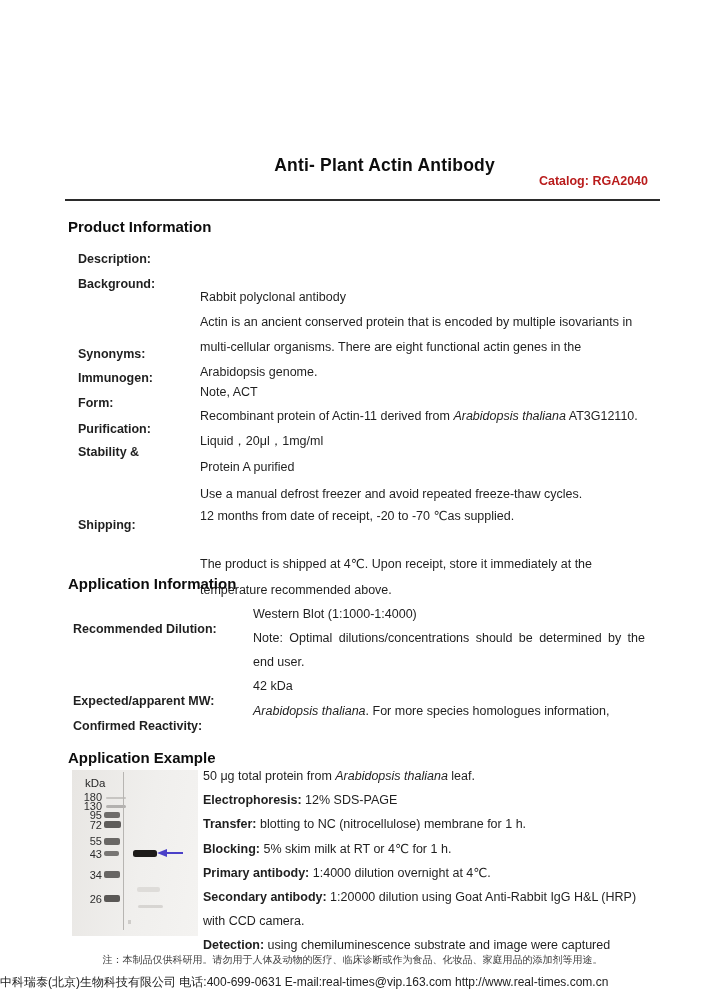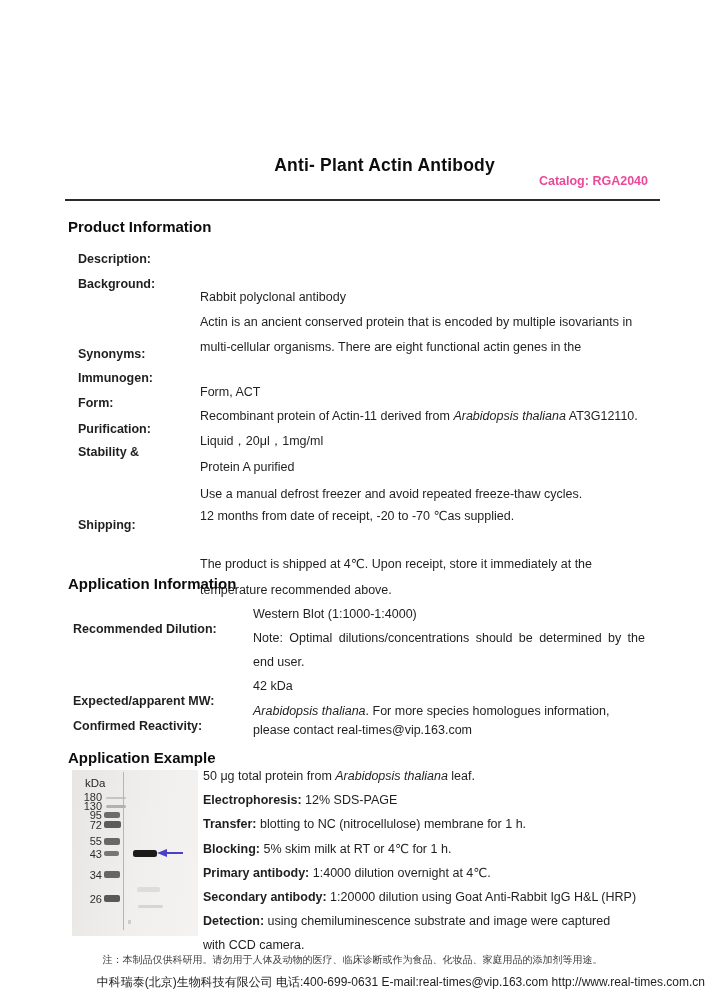--- a/index.html
+++ b/index.html
@@ -5,21 +5,21 @@
   html,body{margin:0;padding:0;}
   body{
     width:705px;height:1002px;background:#ffffff;position:relative;
     font-family:"Liberation Sans","DejaVu Sans",sans-serif;
     font-size:12.5px;color:#1f1f1f;overflow:hidden;
   }
   .b{font-weight:bold;}
   .title{position:absolute;top:143px;left:0;width:705px;text-align:center;
          font-size:17.5px;font-weight:bold;color:#0d0d0d;letter-spacing:.2px;padding-left:32px;}
   .catalog{position:absolute;top:174px;left:0;width:648px;text-align:right;
-           font-size:12.5px;font-weight:bold;color:#ec4899;}
+           font-size:12.5px;font-weight:bold;color:#b91c1c;}
   .rule{position:absolute;top:199px;left:65px;width:595px;height:2px;background:#2b2b2b;}
   .sect{position:absolute;left:68px;font-size:15px;font-weight:bold;color:#0d0d0d;}
   .row{position:absolute;left:0;width:705px;line-height:25px;}
   .plabel{position:absolute;left:78px;width:118px;font-weight:bold;}
   .pvalue{position:absolute;left:200px;width:466px;margin-top:38px;}
   .alabel{position:absolute;left:73px;width:178px;font-weight:bold;margin-top:15px;}
   .avalue{position:absolute;left:253px;width:394px;}
   .nw{white-space:nowrap;}
   .tight{line-height:21.5px;}
   .ship{line-height:26px;}
@@ -41,21 +41,21 @@
   .fband2{position:absolute;left:66px;top:135px;width:25px;height:3px;border-radius:1.5px;
           background:#d7d5d2;filter:blur(.5px);}
   .speck{position:absolute;left:56px;top:150px;width:3px;height:4px;background:#cfcdca;filter:blur(.4px);}
   .arrow{position:absolute;left:85px;top:78px;}
   
   .exwrap{position:absolute;left:203px;top:764px;width:475px;}
   .exline{line-height:24.2px;white-space:nowrap;}
   
   .f1{position:absolute;top:953px;left:0;width:705px;text-align:center;
       font-size:10px;color:#3c3c3c;font-family:Liberation Mono, monospace;}
-  .f2{position:absolute;top:974px;left:0;width:705px;text-align:right;
+  .f2{position:absolute;top:974px;left:0;width:705px;text-align:left;
       font-size:12px;color:#222;}
 </style>
 </head>
 <body>
 
 <h1 class="title">Anti- Plant Actin Antibody</h1>
 <div class="catalog"><span>Catalog:</span>&nbsp;<span>RGA2040</span></div>
 <div class="rule"></div>
 
 <h2 class="sect" style="top:206px">Product Information</h2>
@@ -63,26 +63,27 @@
 <div class="row" style="top:247px">
   <div class="plabel">Description:</div>
   <div class="pvalue nw">Rabbit polyclonal antibody</div>
 </div>
 
 <div class="row" style="top:272px">
   <div class="plabel">Background:</div>
   <div class="pvalue">
     <div class="nw">Actin is an ancient conserved protein that is encoded by multiple isovariants in</div>
     <div class="nw">multi-cellular organisms. There are eight functional actin genes in the</div>
+    <div class="nw">Arabidopsis genome.</div>
   </div>
 </div>
 
 <div class="row" style="top:342px">
   <div class="plabel">Synonyms:</div>
-  <div class="pvalue nw">Form, ACT</div>
+  <div class="pvalue nw">Note, ACT</div>
 </div>
 
 <div class="row" style="top:366px">
   <div class="plabel">Immunogen:</div>
   <div class="pvalue nw"><span>Recombinant protein of Actin-11 derived from </span><i>Arabidopsis thaliana</i><span> AT3G12110.</span></div>
 </div>
 
 <div class="row" style="top:391px">
   <div class="plabel">Form:</div>
   <div class="pvalue nw">Liquid，20μl，1mg/ml</div>
@@ -124,21 +125,20 @@
 
 <div class="row" style="top:674px">
   <div class="alabel">Expected/apparent MW:</div>
   <div class="avalue nw">42 kDa</div>
 </div>
 
 <div class="row" style="top:702px;line-height:19px">
   <div class="alabel">Confirmed Reactivity:</div>
   <div class="avalue">
     <div class="nw react"><i>Arabidopsis thaliana</i><span>. For more species homologues information,</span></div>
-    <div class="nw react">please contact real-times@vip.163.com</div>
   </div>
 </div>
 
 <h2 class="sect" style="top:737px">Application Example</h2>
 
 <div class="gel">
   <span class="kda">kDa</span>
   <span class="lnum" style="top:22px">180</span>
   <span class="lnum" style="top:31px">130</span>
   <span class="lnum" style="top:40px">95</span>
@@ -169,18 +169,18 @@
   </svg>
 </div>
 
 <div class="exwrap">
   <div class="exline"><span>50 μg total protein from </span><i>Arabidopsis thaliana</i><span> leaf.</span></div>
   <div class="exline"><span class="b">Electrophoresis:</span><span> 12% SDS-PAGE</span></div>
   <div class="exline"><span class="b">Transfer:</span><span> blotting to NC (nitrocellulose) membrane for 1 h.</span></div>
   <div class="exline"><span class="b">Blocking:</span><span> 5% skim milk at RT or 4℃ for 1 h.</span></div>
   <div class="exline"><span class="b">Primary antibody:</span><span> 1:4000 dilution overnight at 4℃.</span></div>
   <div class="exline"><span class="b">Secondary antibody:</span><span> 1:20000 dilution using Goat Anti-Rabbit IgG H&amp;L (HRP)</span></div>
+  <div class="exline">with CCD camera.</div>
   <div class="exline"><span class="b">Detection:</span><span> using chemiluminescence substrate and image were captured</span></div>
-  <div class="exline">with CCD camera.</div>
 </div>
 
 <div class="f1">注：本制品仅供科研用。请勿用于人体及动物的医疗、临床诊断或作为食品、化妆品、家庭用品的添加剂等用途。</div>
 <div class="f2">中科瑞泰(北京)生物科技有限公司 电话:400-699-0631 E-mail:real-times@vip.163.com http://www.real-times.com.cn</div>
 
 </body></html>

